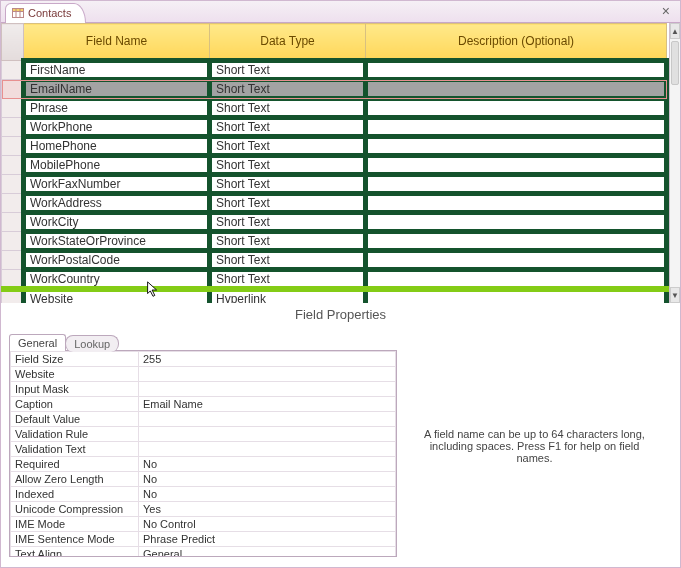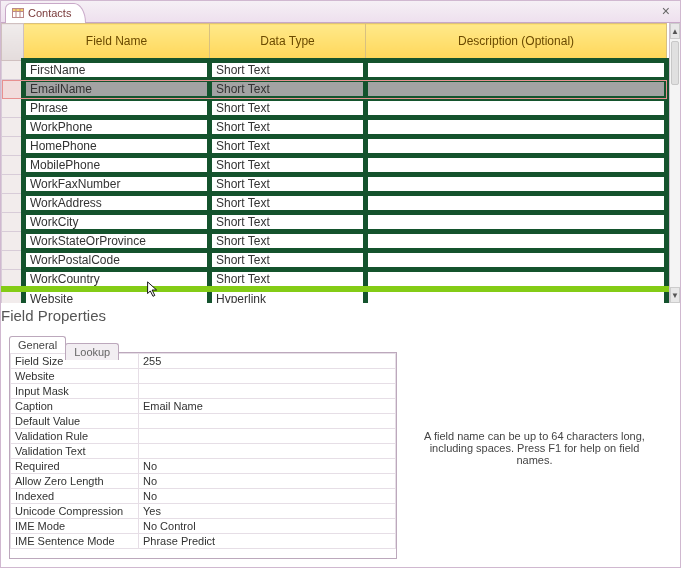--- a/index.html
+++ b/index.html
@@ -138,21 +138,22 @@
   .cursor {
     position: absolute;
     left: 145px;
     top: 280px;
     width: 14px;
     height: 18px;
     pointer-events: none;
     z-index: 50;
   }
   .fp-label {
-    font-size: 15px;
+    text-align: center;
+    font-size: 13px;
     color: #555;
     padding: 4px 0 6px;
   }
   .fp-area {
     display: flex;
     padding: 6px 8px 8px 8px;
     gap: 0;
     height: 238px;
   }
   .fp-left {
@@ -174,21 +175,22 @@
     border-top-left-radius: 3px;
     border-top-right-radius: 3px;
     margin-right: -1px;
     color: #444;
     cursor: pointer;
   }
   .fp-tab.inactive {
     background: #f2eef2;
     color: #666;
     position: relative;
-    top: 7px;
+    top: 1px;
+    border-radius: 8px;
   }
   .fp-panel {
     border: 1px solid #bca8bc;
     flex: 1;
     position: relative;
     top: -1px;
     overflow:hidden;
   }
   .fp-panel table {
     border-collapse: collapse;
@@ -399,18 +401,22 @@
               <td>Yes</td>
             </tr>
             <tr>
               <td class="k">IME Mode</td>
               <td>No Control</td>
             </tr>
             <tr>
               <td class="k">IME Sentence Mode</td>
               <td>Phrase Predict</td>
             </tr>
+            <tr>
+              <td class="k">Text Align</td>
+              <td>General</td>
+            </tr>
           </tbody>
         </table>
     </div>
   </div>
   <div class="fp-help">A field name can be up to 64 characters long, including spaces. Press F1 for help on field names.</div>
 </div>
 
 </body></html>

